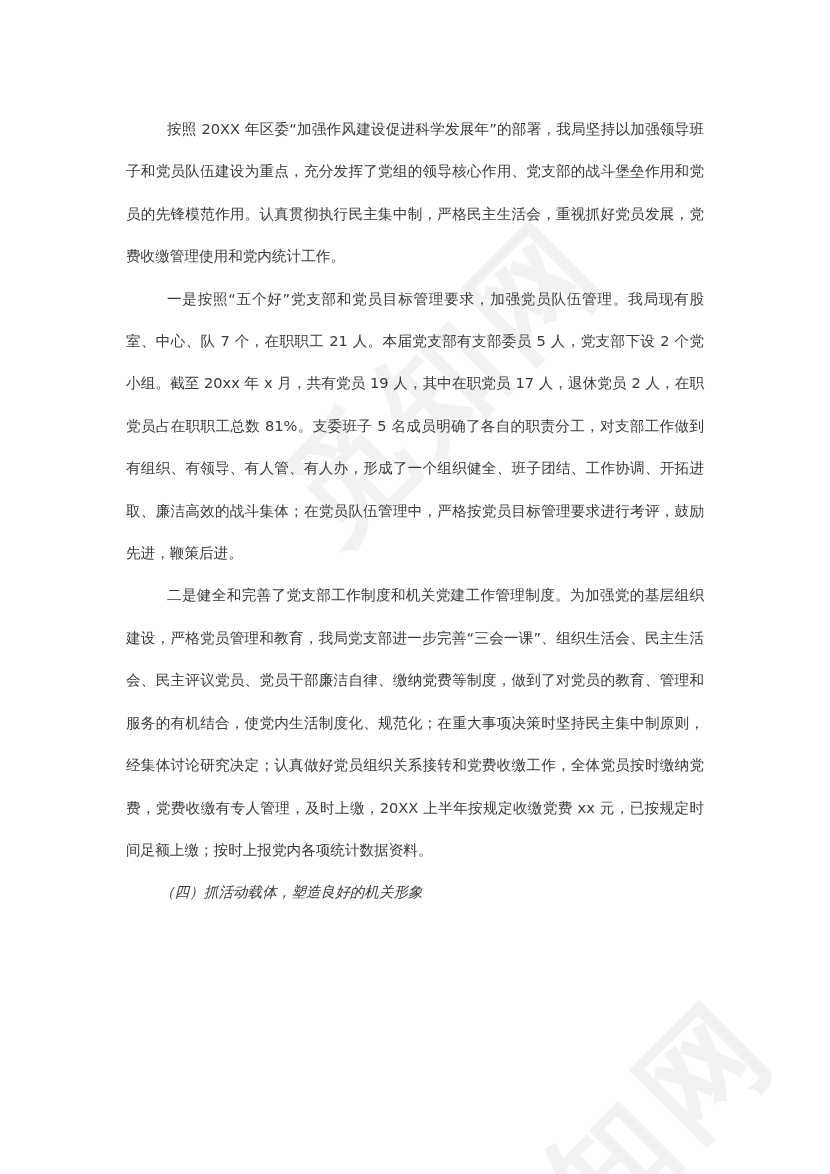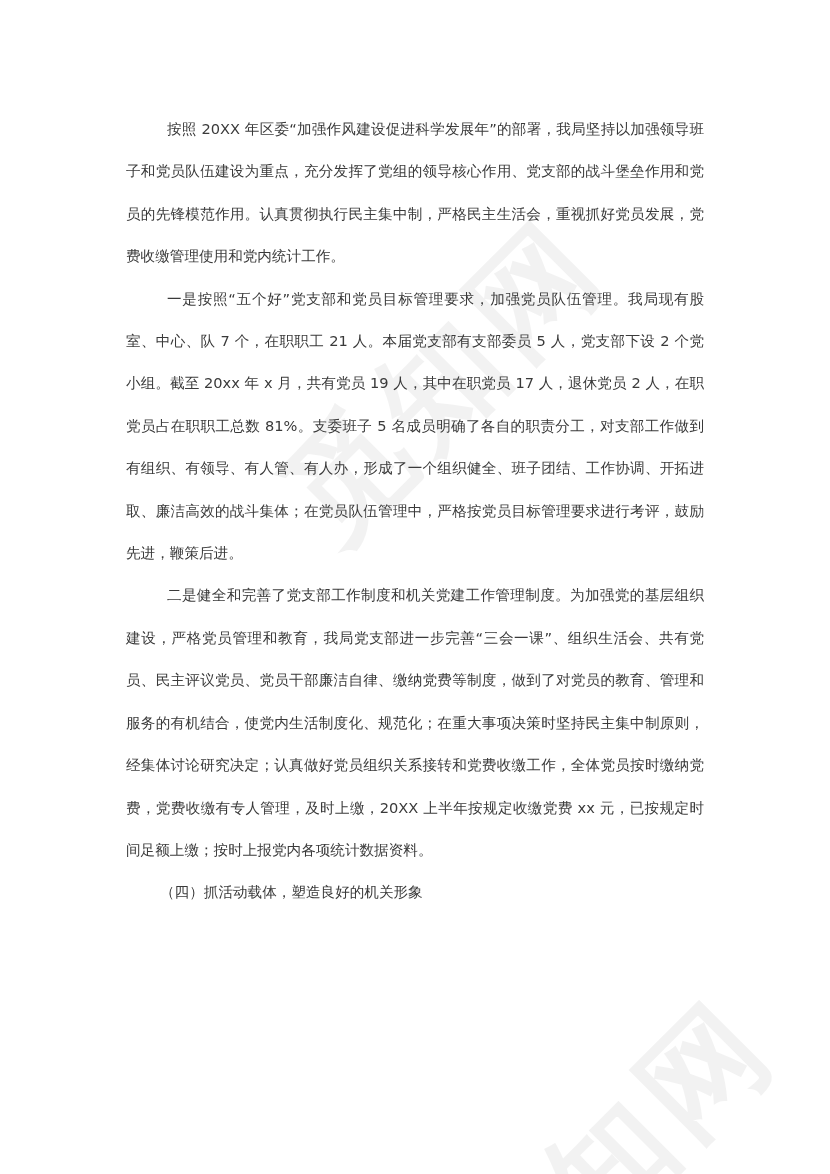--- a/index.html
+++ b/index.html
@@ -34,20 +34,21 @@
       text-justify: inter-character;
     }
     .para {
       margin: 0;
       text-indent: 41px;
       word-break: break-all;
     }
     .heading {
       margin: 0;
       text-indent: 34px;
+      font-style: italic;
     }
     .watermark {
       position: absolute;
       color: rgba(0,0,0,0.05);
       font-size: 120px;
       font-weight: bold;
       transform: rotate(-45deg);
       white-space: nowrap;
       pointer-events: none;
       letter-spacing: 10px;
@@ -60,17 +61,17 @@
 <body>
 
 <div class="page">
 
   <div class="watermark wm1">觅知网</div>
   <div class="watermark wm2">觅知网</div>
 
   <div class="content">
     <p class="para">按照 20XX 年区委“加强作风建设促进科学发展年”的部署，我局坚持以加强领导班子和党员队伍建设为重点，充分发挥了党组的领导核心作用、党支部的战斗堡垒作用和党员的先锋模范作用。认真贯彻执行民主集中制，严格民主生活会，重视抓好党员发展，党费收缴管理使用和党内统计工作。</p>
     <p class="para">一是按照“五个好”党支部和党员目标管理要求，加强党员队伍管理。我局现有股室、中心、队 7 个，在职职工 21 人。本届党支部有支部委员 5 人，党支部下设 2 个党小组。截至 20xx 年 x 月，共有党员 19 人，其中在职党员 17 人，退休党员 2 人，在职党员占在职职工总数 81%。支委班子 5 名成员明确了各自的职责分工，对支部工作做到有组织、有领导、有人管、有人办，形成了一个组织健全、班子团结、工作协调、开拓进取、廉洁高效的战斗集体；在党员队伍管理中，严格按党员目标管理要求进行考评，鼓励先进，鞭策后进。</p>
-    <p class="para">二是健全和完善了党支部工作制度和机关党建工作管理制度。为加强党的基层组织建设，严格党员管理和教育，我局党支部进一步完善“三会一课”、组织生活会、共有党员、民主评议党员、党员干部廉洁自律、缴纳党费等制度，做到了对党员的教育、管理和服务的有机结合，使党内生活制度化、规范化；在重大事项决策时坚持民主集中制原则，经集体讨论研究决定；认真做好党员组织关系接转和党费收缴工作，全体党员按时缴纳党费，党费收缴有专人管理，及时上缴，20XX 上半年按规定收缴党费 xx 元，已按规定时间足额上缴；按时上报党内各项统计数据资料。</p>
+    <p class="para">二是健全和完善了党支部工作制度和机关党建工作管理制度。为加强党的基层组织建设，严格党员管理和教育，我局党支部进一步完善“三会一课”、组织生活会、民主生活会、民主评议党员、党员干部廉洁自律、缴纳党费等制度，做到了对党员的教育、管理和服务的有机结合，使党内生活制度化、规范化；在重大事项决策时坚持民主集中制原则，经集体讨论研究决定；认真做好党员组织关系接转和党费收缴工作，全体党员按时缴纳党费，党费收缴有专人管理，及时上缴，20XX 上半年按规定收缴党费 xx 元，已按规定时间足额上缴；按时上报党内各项统计数据资料。</p>
     <p class="heading">（四）抓活动载体，塑造良好的机关形象</p>
   </div>
 
 </div>
 
 </body></html>

